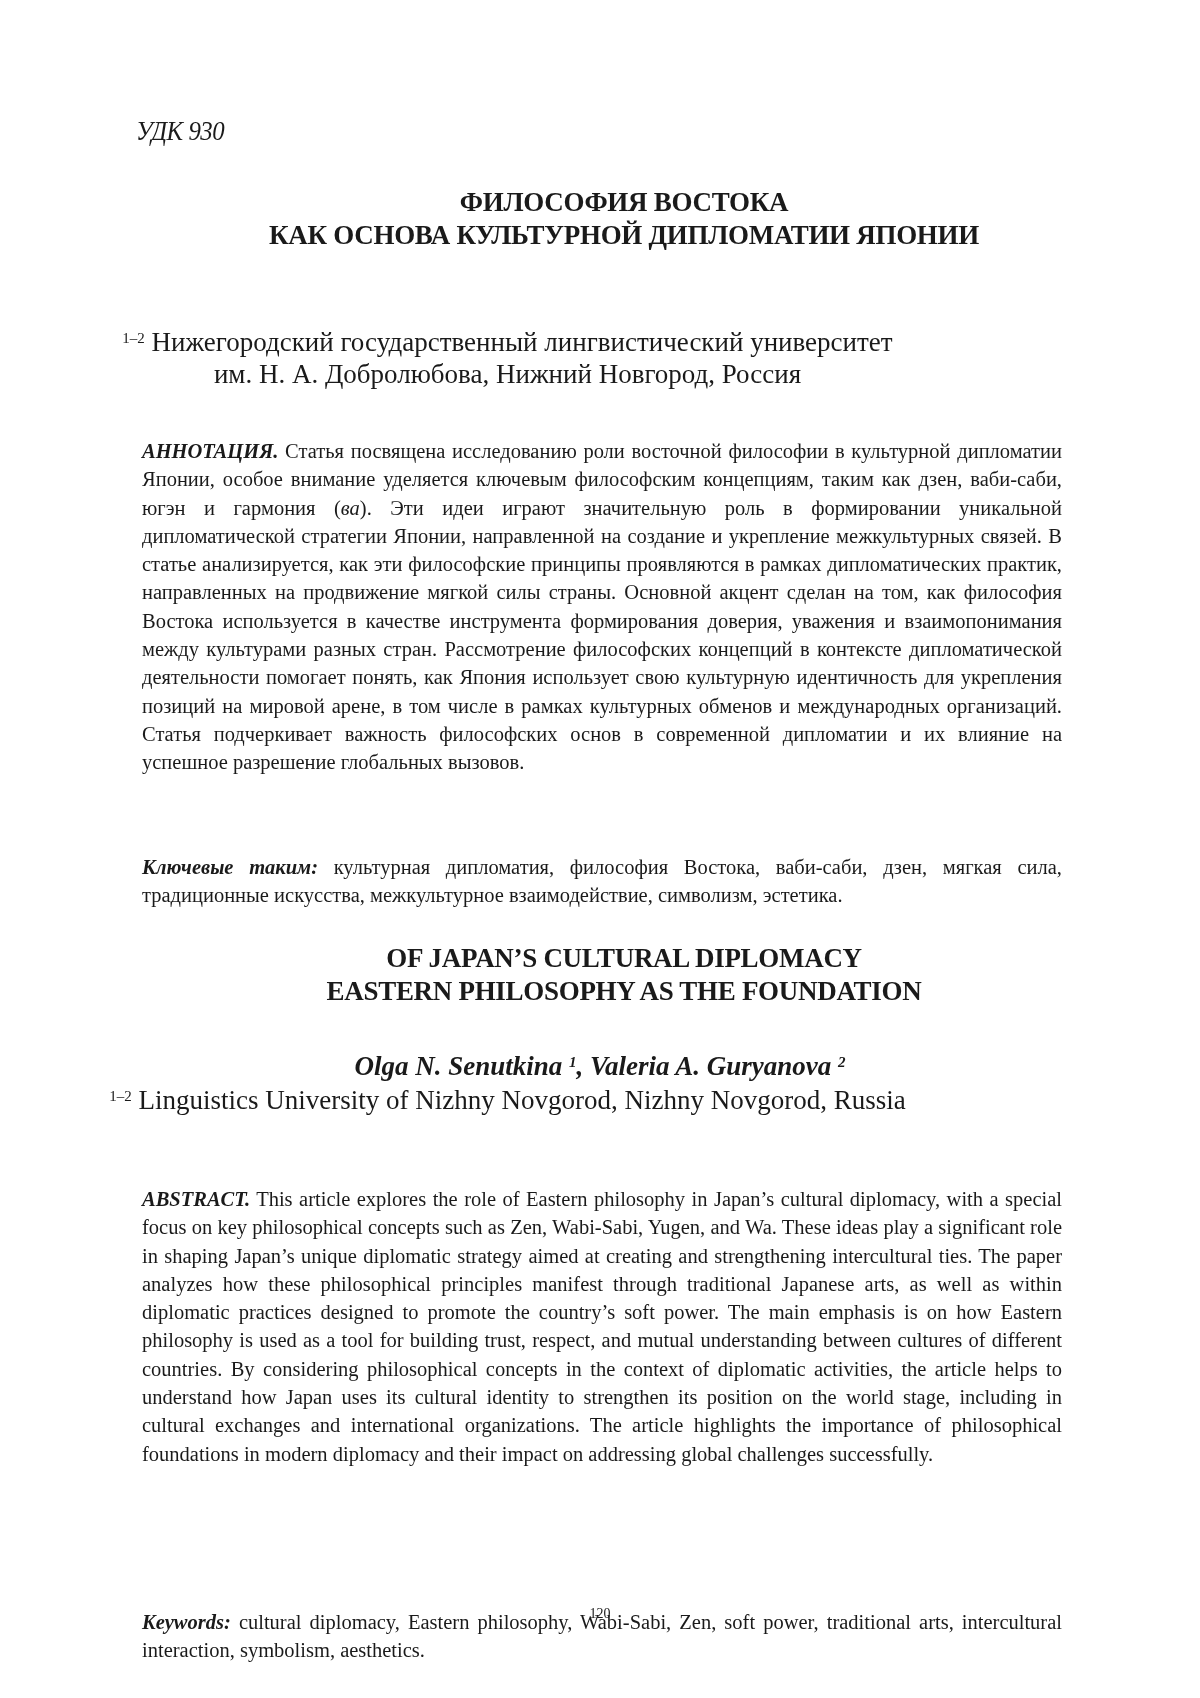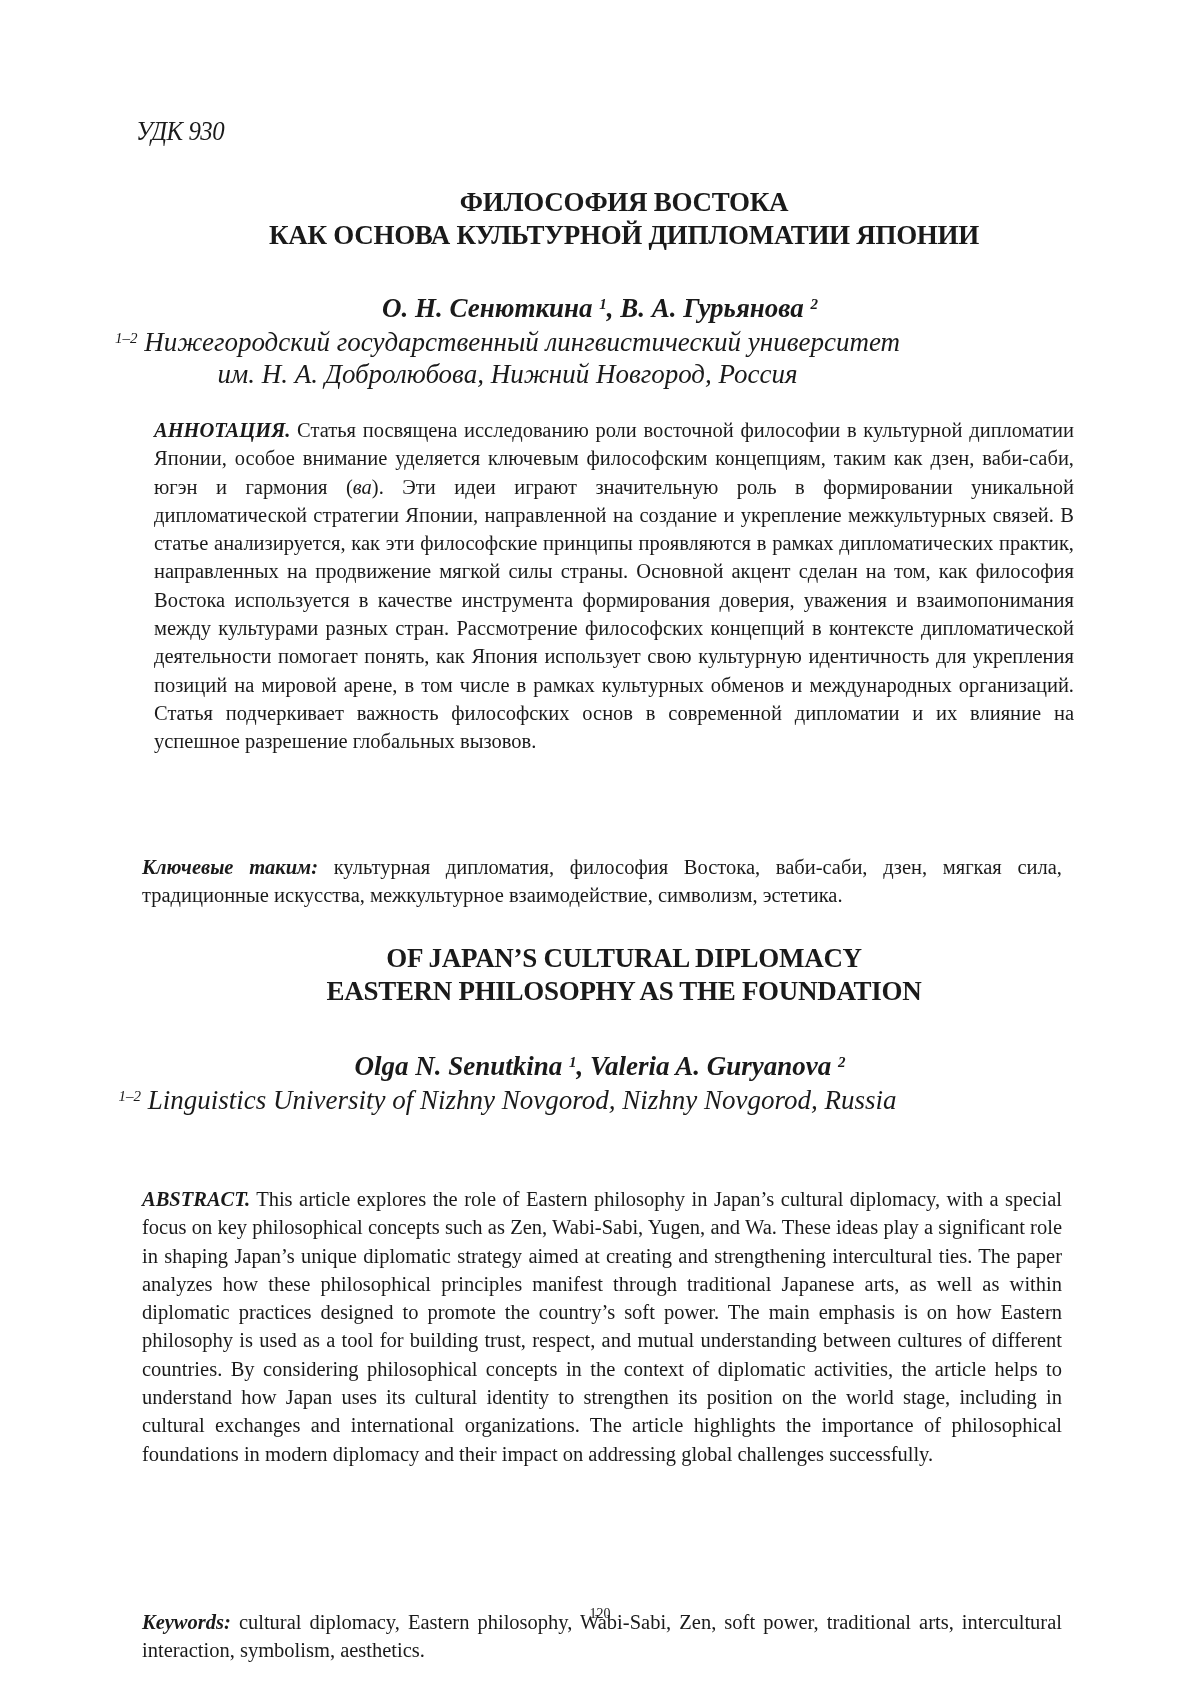--- a/index.html
+++ b/index.html
@@ -5,45 +5,44 @@
   html, body { margin: 0; padding: 0; background: #ffffff; }
   body { width: 1200px; height: 1698px; position: relative; overflow: hidden; color: #1a1a1a; font-family: "Liberation Serif", serif; }
   .page { position: absolute; left: 0; top: 0; width: 1200px; height: 1698px; padding-left: 28px; }
   .udk { position: absolute; left: 136px; top: 116px; font-style: italic; font-size: 27px; letter-spacing: -0.5px; transform: scaleX(0.92); transform-origin: left; }
   .title { position: absolute; left: 0; width: 1200px; text-align: center; font-weight: bold; font-size: 27px; line-height: 33px; letter-spacing: -0.3px; margin-left: 24px; }
   .title-ru { top: 186px; }
   .title-en { top: 942px; }
   .authors { position: absolute; left: 0; width: 1200px; text-align: center; font-weight: bold; font-style: italic; font-size: 27px; line-height: 32px; }
   .authors-ru { top: 292px; }
   .authors-en { top: 1050px; }
-  .affil { position: absolute; left: 0; width: 1015px; text-align: center; font-style: italic; font-size: 27px; line-height: 32px; }
+  .affil { position: absolute; left: 0; width: 1015px; text-align: center; font-size: 27px; line-height: 32px; }
   .affil-ru { top: 326px; }
   .affil-en { top: 1084px; }
   sup { font-size: 15px; vertical-align: top; position: relative; top: -4px; }
   .block { position: absolute; left: 142px; width: 920px; font-size: 20.5px; line-height: 28.3px; text-align: justify; }
-  .abstract-ru { top: 416px; margin-left: 12px; }
+  .abstract-ru { top: 437px; }
   .keywords-ru { top: 853px; }
   .abstract-en { top: 1185px; }
   .keywords-en { top: 1608px; }
   .lbl { font-weight: bold; font-style: italic; }
   .pagenum { position: absolute; left: 0; width: 1200px; top: 1606px; text-align: center; font-size: 14px; }
 </style>
 </head>
 <body>
 
 <div class="page">
 
   <div class="udk">УДК 930</div>
 
   <div class="title title-ru">
     <div>ФИЛОСОФИЯ ВОСТОКА</div>
     <div>КАК ОСНОВА КУЛЬТУРНОЙ ДИПЛОМАТИИ ЯПОНИИ</div>
   </div>
 
-  <div class="authors authors-ru"><span>О. Н. Сенюткина</span>&nbsp;<sup>1</sup><span>, </span><span>В. А. Гурьянова</span>&nbsp;<sup>2</sup></div>
 
   <div class="affil affil-ru">
     <div><sup>1–2</sup><span> Нижегородский государственный лингвистический университет</span></div>
     <div>им. Н. А. Добролюбова, Нижний Новгород, Россия</div>
   </div>
 
   <div class="block abstract-ru"><span class="lbl">АННОТАЦИЯ.</span><span> Статья посвящена исследованию роли восточной философии в культурной дипломатии Японии, особое внимание уделяется ключевым философским концепциям, таким как дзен, ваби-саби, югэн и гармония (</span><i>ва</i><span>). Эти идеи играют значительную роль в формировании уникальной дипломатической стратегии Японии, направленной на создание и укрепление межкультурных связей. В статье анализируется, как эти философские принципы проявляются в рамках дипломатических практик, направленных на продвижение мягкой силы страны. Основной акцент сделан на том, как философия Востока используется в качестве инструмента формирования доверия, уважения и взаимопонимания между культурами разных стран. Рассмотрение философских концепций в контексте дипломатической деятельности помогает понять, как Япония использует свою культурную идентичность для укрепления позиций на мировой арене, в том числе в рамках культурных обменов и международных организаций. Статья подчеркивает важность философских основ в современной дипломатии и их влияние на успешное разрешение глобальных вызовов.</span></div>
 
   <div class="block keywords-ru"><span class="lbl">Ключевые таким:</span><span> культурная дипломатия, философия Востока, ваби-саби, дзен, мягкая сила, традиционные искусства, межкультурное взаимодействие, символизм, эстетика.</span></div>
 

